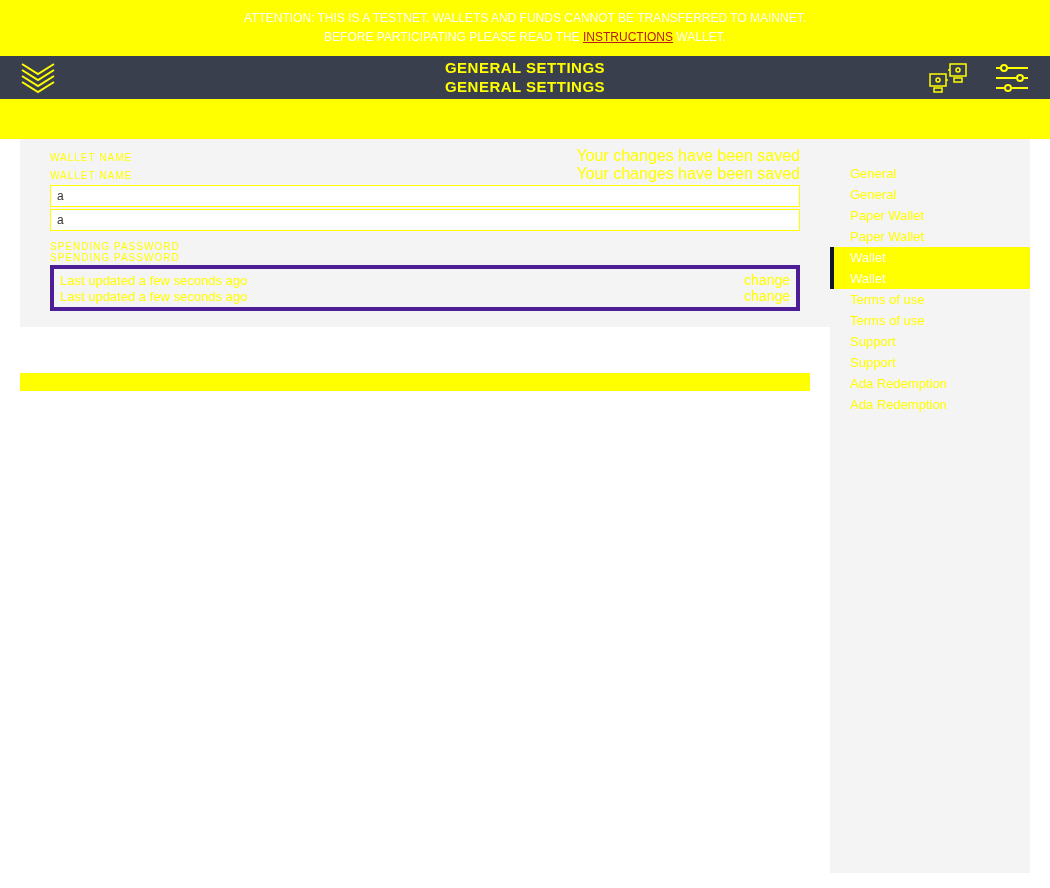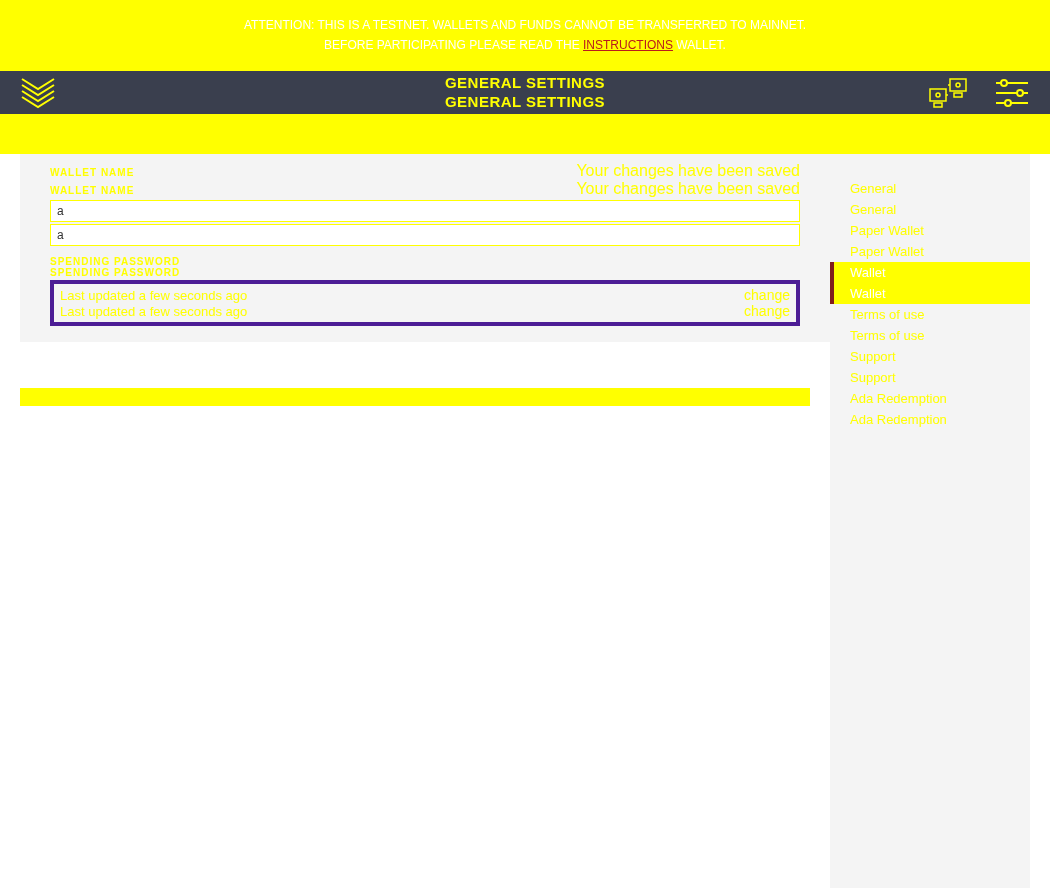--- a/index.html
+++ b/index.html
@@ -1,20 +1,20 @@
 <!DOCTYPE html>
 <html><head>
 <meta charset="utf-8">
 <style>
 * { margin: 0; padding: 0; box-sizing: border-box; font-family: Arial, Helvetica, sans-serif; }
 body { width: 1050px; height: 888px; background: #fff; overflow: hidden; }
 
 .banner {
   background: #ffff00;
-  height: 71px;
+  height: 56px;
   width: 100%;
   display: flex;
   flex-direction: column;
   align-items: center;
   justify-content: center;
   font-size: 12px;
   color: #ffffff;
   text-align: center;
   line-height: 1.6;
 }
@@ -79,21 +79,21 @@
 }
 
 .label-row {
   display: flex;
   justify-content: space-between;
   align-items: baseline;
 }
 .field-label {
   color: #ffff00;
   font-size: 10px;
-  font-weight: bold;
+  font-weight: normal;
   letter-spacing: 1px;
 }
 .saved-msg {
   color: #ffff00;
   font-size: 16px;
 }
 .input-box {
   border: 1px solid #ffff00;
   background: #fff;
   height: 22px;
@@ -131,21 +131,21 @@
 
 .side-item {
   padding: 3px 0 3px 20px;
   color: #ffff00;
   font-size: 13px;
   cursor: pointer;
 }
 .side-item.active {
   background: #ffff00;
   color: #fff;
-  border-left: 4px solid #7f1d1d;
+  border-left: 4px solid #0f172a;
   padding-left: 16px;
 }
 
 svg { display: block; }
 </style>
 </head>
 <body>
 
 <div class="banner">
   <div>ATTENTION: THIS IS A TESTNET. WALLETS AND FUNDS CANNOT BE TRANSFERRED TO MAINNET.</div>

